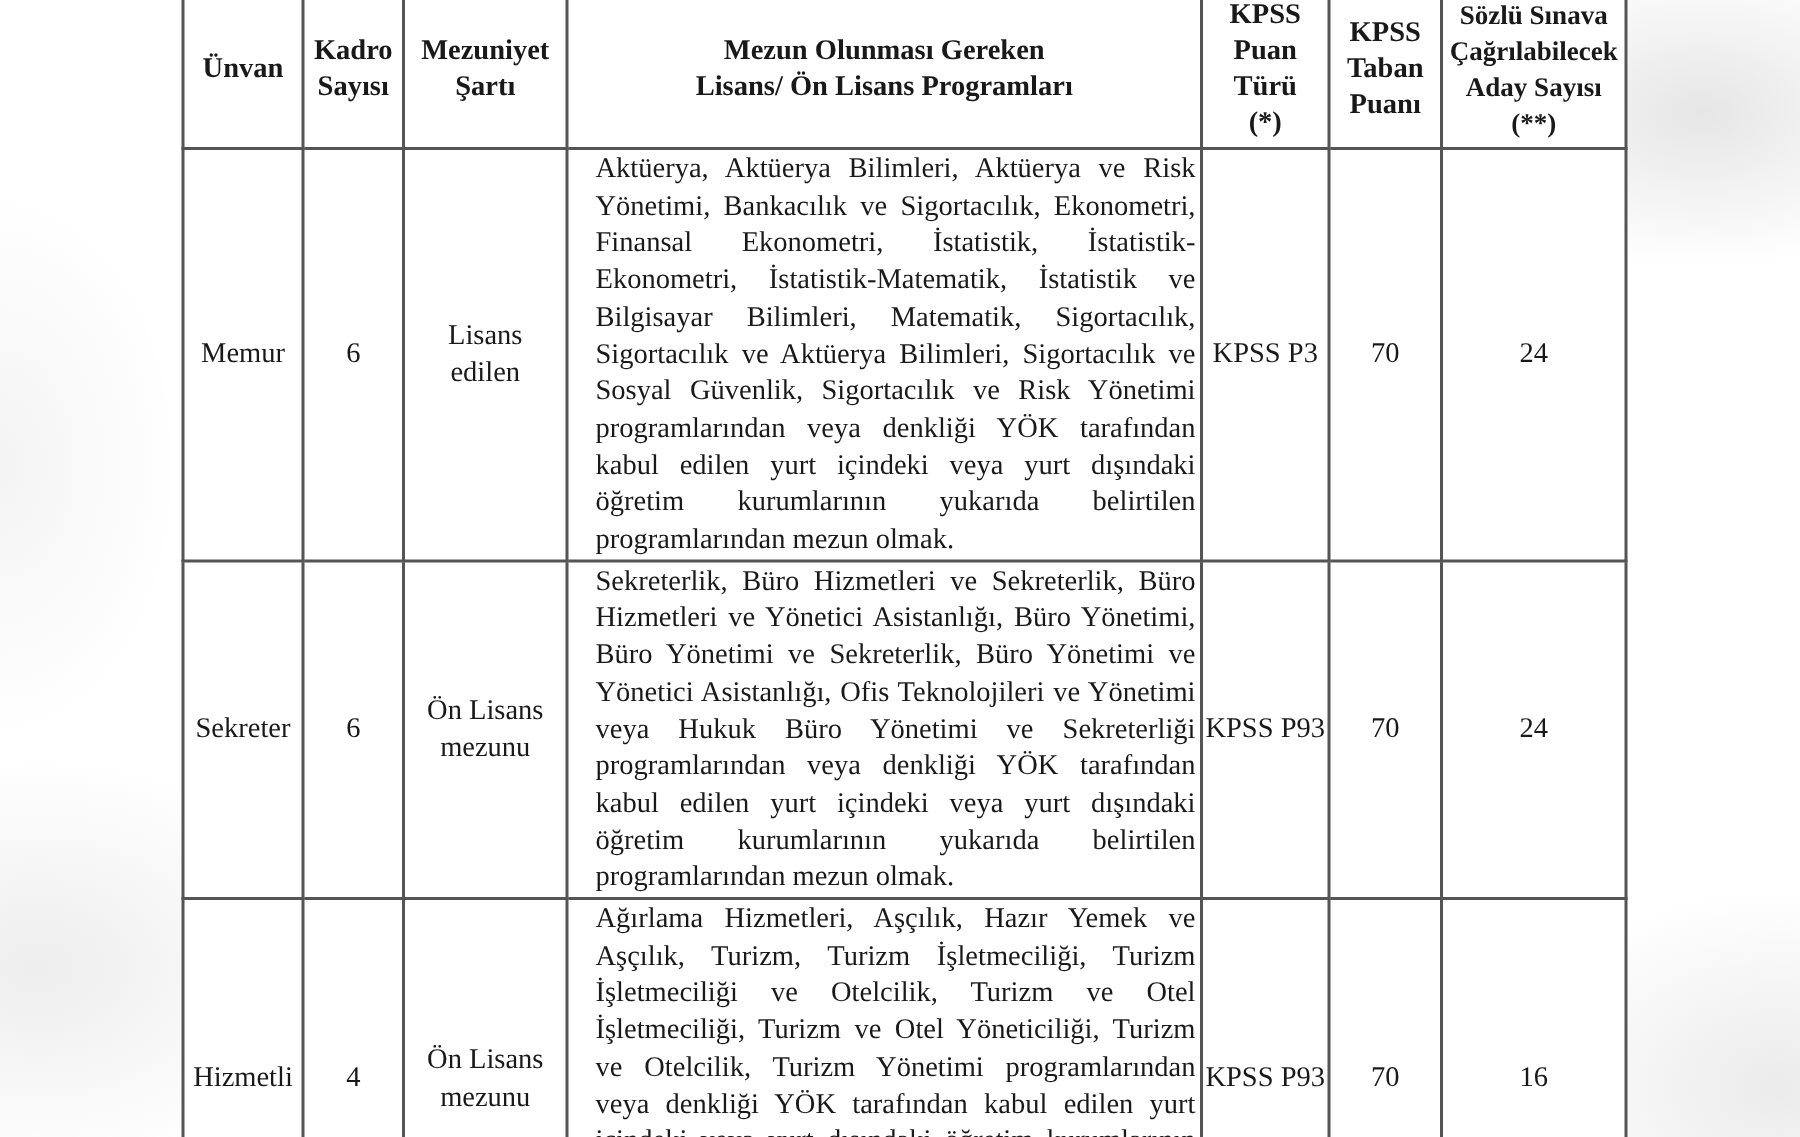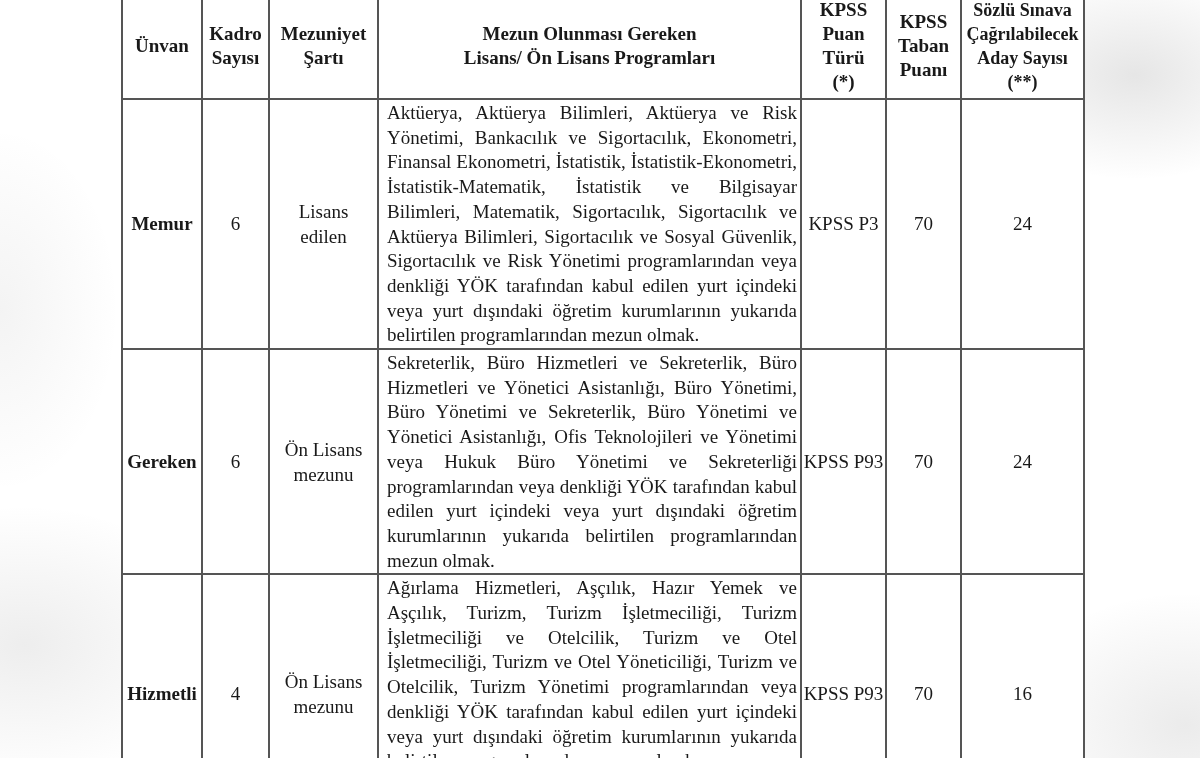--- a/index.html
+++ b/index.html
@@ -51,21 +51,21 @@
     font-weight: bold;
     font-size: 19px;
     line-height: 24px;
     text-align: center;
     vertical-align: middle;
     white-space: pre-line;
   }
   .doc-table th.th-aday { font-size: 18px; }
 
   td.c-unvan {
-    font-weight: bold;
+    font-weight: normal;
     font-size: 19px;
     text-align: center;
     vertical-align: middle;
   }
   td.c-center {
     font-size: 19px;
     text-align: center;
     vertical-align: middle;
   }
   td.c-pre {
@@ -74,21 +74,21 @@
     text-align: center;
     vertical-align: middle;
     white-space: pre-line;
   }
   td.c-prog {
     font-size: 19px;
     line-height: 24.7px;
     text-align: justify;
     text-justify: inter-word;
     vertical-align: top;
-    padding: 1px 3px 0 8px;
+    padding: 1px 3px 0 18px;
   }
 </style>
 </head>
 <body>
 
 <div class="stage">
   <table class="doc-table">
     <colgroup>
       <col class="col-unvan">
       <col class="col-kadro">
@@ -125,21 +125,21 @@
         <td class="c-unvan">Memur</td>
         <td class="c-center">6</td>
         <td class="c-pre">Lisans
 edilen</td>
         <td class="c-prog">Aktüerya, Aktüerya Bilimleri, Aktüerya ve Risk Yönetimi, Bankacılık ve Sigortacılık, Ekonometri, Finansal Ekonometri, İstatistik, İstatistik-Ekonometri, İstatistik-Matematik, İstatistik ve Bilgisayar Bilimleri, Matematik, Sigortacılık, Sigortacılık ve Aktüerya Bilimleri, Sigortacılık ve Sosyal Güvenlik, Sigortacılık ve Risk Yönetimi programlarından veya denkliği YÖK tarafından kabul edilen yurt içindeki veya yurt dışındaki öğretim kurumlarının yukarıda belirtilen programlarından mezun olmak.</td>
         <td class="c-center">KPSS P3</td>
         <td class="c-center">70</td>
         <td class="c-center">24</td>
       </tr>
       <tr class="row-sekreter">
-        <td class="c-unvan">Gereken</td>
+        <td class="c-unvan">Sekreter</td>
         <td class="c-center">6</td>
         <td class="c-pre">Ön Lisans
 mezunu</td>
         <td class="c-prog">Sekreterlik, Büro Hizmetleri ve Sekreterlik, Büro Hizmetleri ve Yönetici Asistanlığı, Büro Yönetimi, Büro Yönetimi ve Sekreterlik, Büro Yönetimi ve Yönetici Asistanlığı, Ofis Teknolojileri ve Yönetimi veya Hukuk Büro Yönetimi ve Sekreterliği programlarından veya denkliği YÖK tarafından kabul edilen yurt içindeki veya yurt dışındaki öğretim kurumlarının yukarıda belirtilen programlarından mezun olmak.</td>
         <td class="c-center">KPSS P93</td>
         <td class="c-center">70</td>
         <td class="c-center">24</td>
       </tr>
       <tr class="row-hizmetli">
         <td class="c-unvan">Hizmetli</td>

